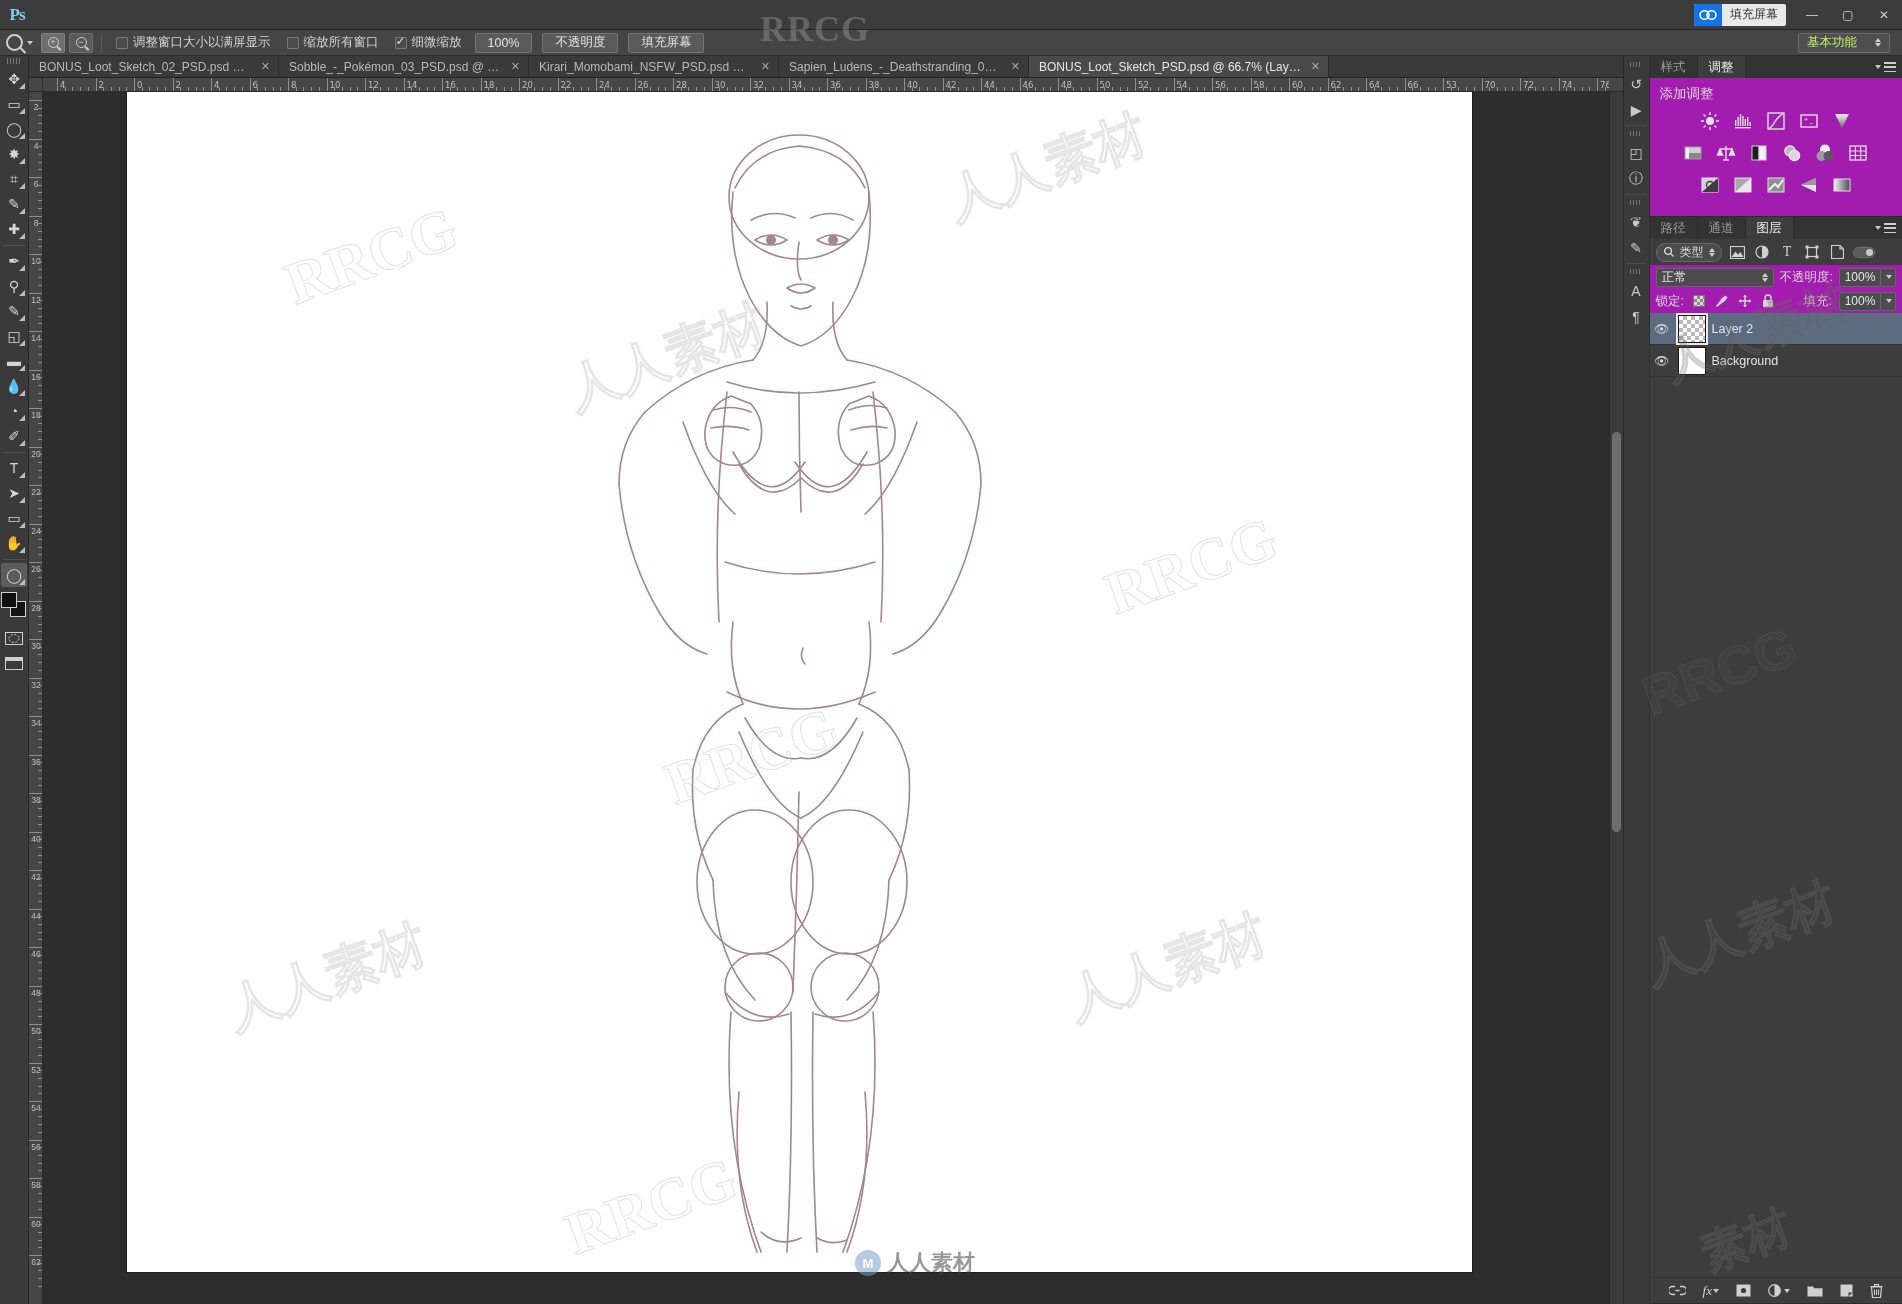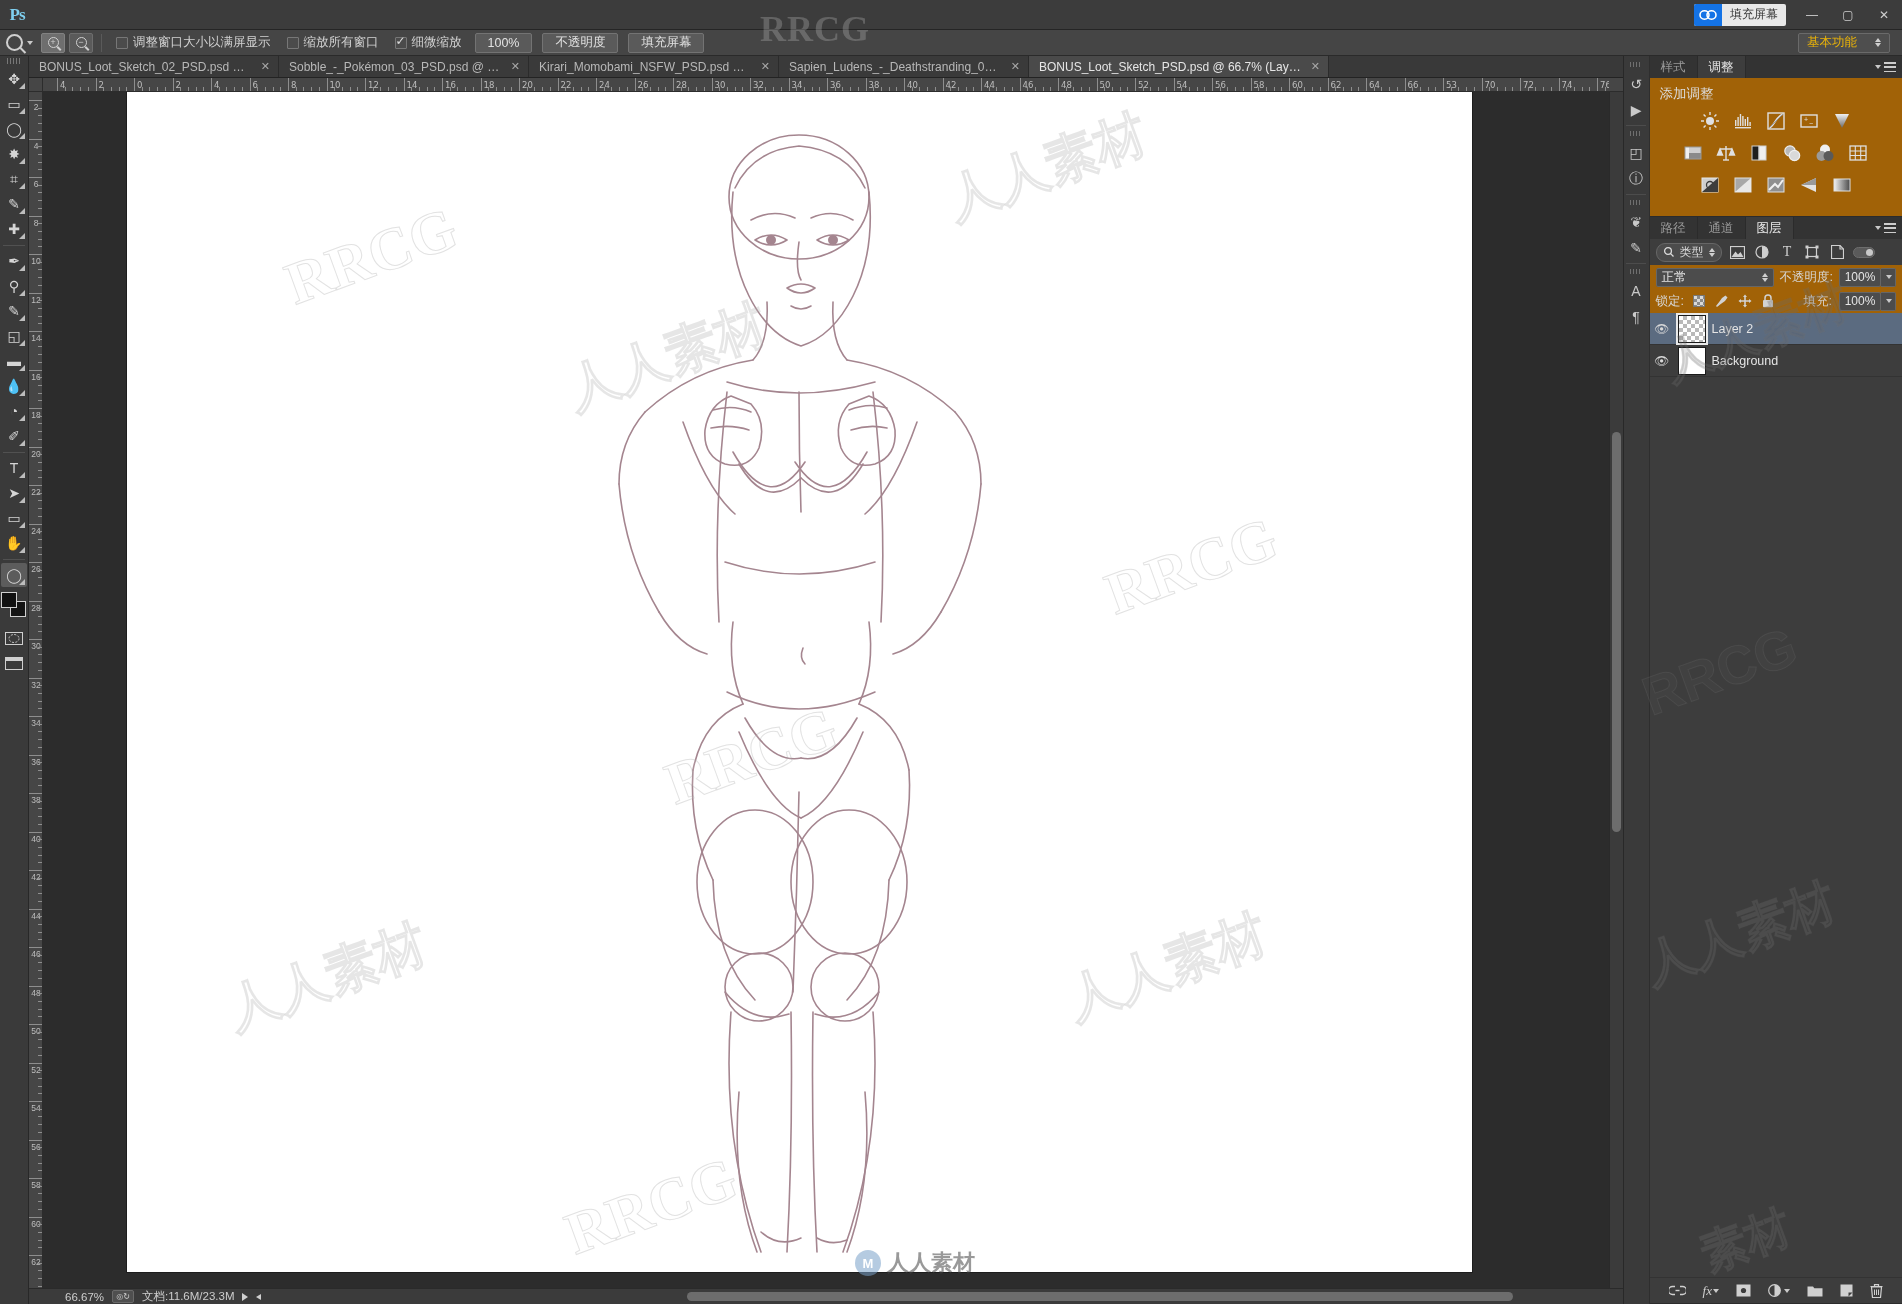--- a/index.html
+++ b/index.html
@@ -69,21 +69,21 @@
   .opt-check{ display:flex; align-items:center; gap:5px; padding:0 6px; font-size:12.5px; color:#d2d2d2; }
   .opt-btn{
     height:20px; background:#5a5a5a; border:1px solid #737373; border-radius:2px;
     padding:0 12px; display:flex; align-items:center; font-size:12.5px; color:#e2e2e2;
     margin:0 3px;
   }
   .opt-sep{ width:1px;height:18px;background:#5a5a5a; margin:0 4px; }
   .workspace-sel{
     margin-left:auto; height:20px; background:#4e4e4e; border:1px solid #6a6a6a;
     border-radius:2px; display:flex; align-items:center; padding:0 8px;
-    font-size:12.5px; color:#eab308; gap:18px; margin-right:6px;
+    font-size:12.5px; color:#bef264; gap:18px; margin-right:6px;
   }
   .spin{ display:flex; flex-direction:column; gap:1px; }
   .spin i{ width:0;height:0;border-left:3px solid transparent;border-right:3px solid transparent; }
   .spin i.up{ border-bottom:4px solid #cfcfcf; }
   .spin i.dn{ border-top:4px solid #cfcfcf; }
 
   
   .bodyrow{ flex:1; display:flex; min-height:0; }
 
   
@@ -159,21 +159,21 @@
   .rightdock{ display:flex; flex:0 0 270px; background:#3a3a3a; border-left:1px solid #282828; }
   .iconrail{ width:26px; background:#3a3a3a; display:flex; flex-direction:column;
     align-items:center; padding-top:3px; border-right:1px solid #2e2e2e; flex:0 0 26px; }
   .railgrip{ width:12px;height:5px; margin:3px 0 4px;
     background:repeating-linear-gradient(90deg,#6f6f6f 0 1px,transparent 1px 3px); }
   .railicon{ width:24px;height:26px; display:flex; align-items:center; justify-content:center;
     color:#c9c9c9; font-size:14px; }
   .railsep{ width:20px;height:1px;background:#4c4c4c; margin:2px 0; }
 
   .panels{ flex:1; display:flex; flex-direction:column; min-width:0; }
-  .panel{ background:#a16207; border-bottom:1px solid #2c2c2c; }
+  .panel{ background:#a21caf; border-bottom:1px solid #2c2c2c; }
   .ptabs{ height:22px; background:#333; display:flex; align-items:stretch; position:relative; }
   .ptab{ padding:0 11px; display:flex; align-items:center; font-size:12.5px; color:#9a9a9a;
     border-right:1px solid #2b2b2b; }
   .ptab.active{ background:#3d3d3d; color:#e8e8e8; }
   .pmenu{ margin-left:auto; display:flex; align-items:center; gap:3px; padding-right:6px; }
   .hamb{ width:12px;height:10px; display:flex; flex-direction:column; justify-content:space-between; }
   .hamb i{ height:1.5px; background:#cdcdcd; }
   .ptitle{ padding:7px 0 5px 10px; font-size:13.5px; color:#dcdcdc; }
 
   .adjgrid{ padding:2px 0 10px 0; }
@@ -919,32 +919,20 @@
           <div class="wm wm-rrcg" style="left:1060px;top:440px;font-size:60px;">RRCG</div>
           <div class="wm wm-cn" style="left:1020px;top:840px;font-size:52px;">人人素材</div>
           <div class="wm wm-rrcg" style="left:520px;top:1080px;font-size:60px;">RRCG</div>
           <div class="wm wm-cn" style="left:900px;top:40px;font-size:52px;">人人素材</div>
         </div>
         <div class="vscroll">
           <div class="vthumb" style="top:340px;height:400px;"></div>
         </div>
       </div>
 
-      <div class="hscrollrow">
-        <div class="statusbar">
-          <span>66.67%</span>
-          <span class="doc-icon">◎↻</span>
-          <span>文档:11.6M/23.3M</span>
-          <span class="play"></span>
-          <span class="playl"></span>
-        </div>
-        <div class="hscroll">
-          <div class="hthumb" style="left:410px;right:110px;"></div>
-        </div>
-      </div>
     </div>
 
     <div class="rightdock">
       <div class="iconrail" id="iconrail">
           <div class="railgrip"></div>
           <div class="railicon">↺</div>
           <div class="railicon">▶</div>
           <div class="railsep"></div>
           <div class="railgrip"></div>
           <div class="railicon">◰</div>

